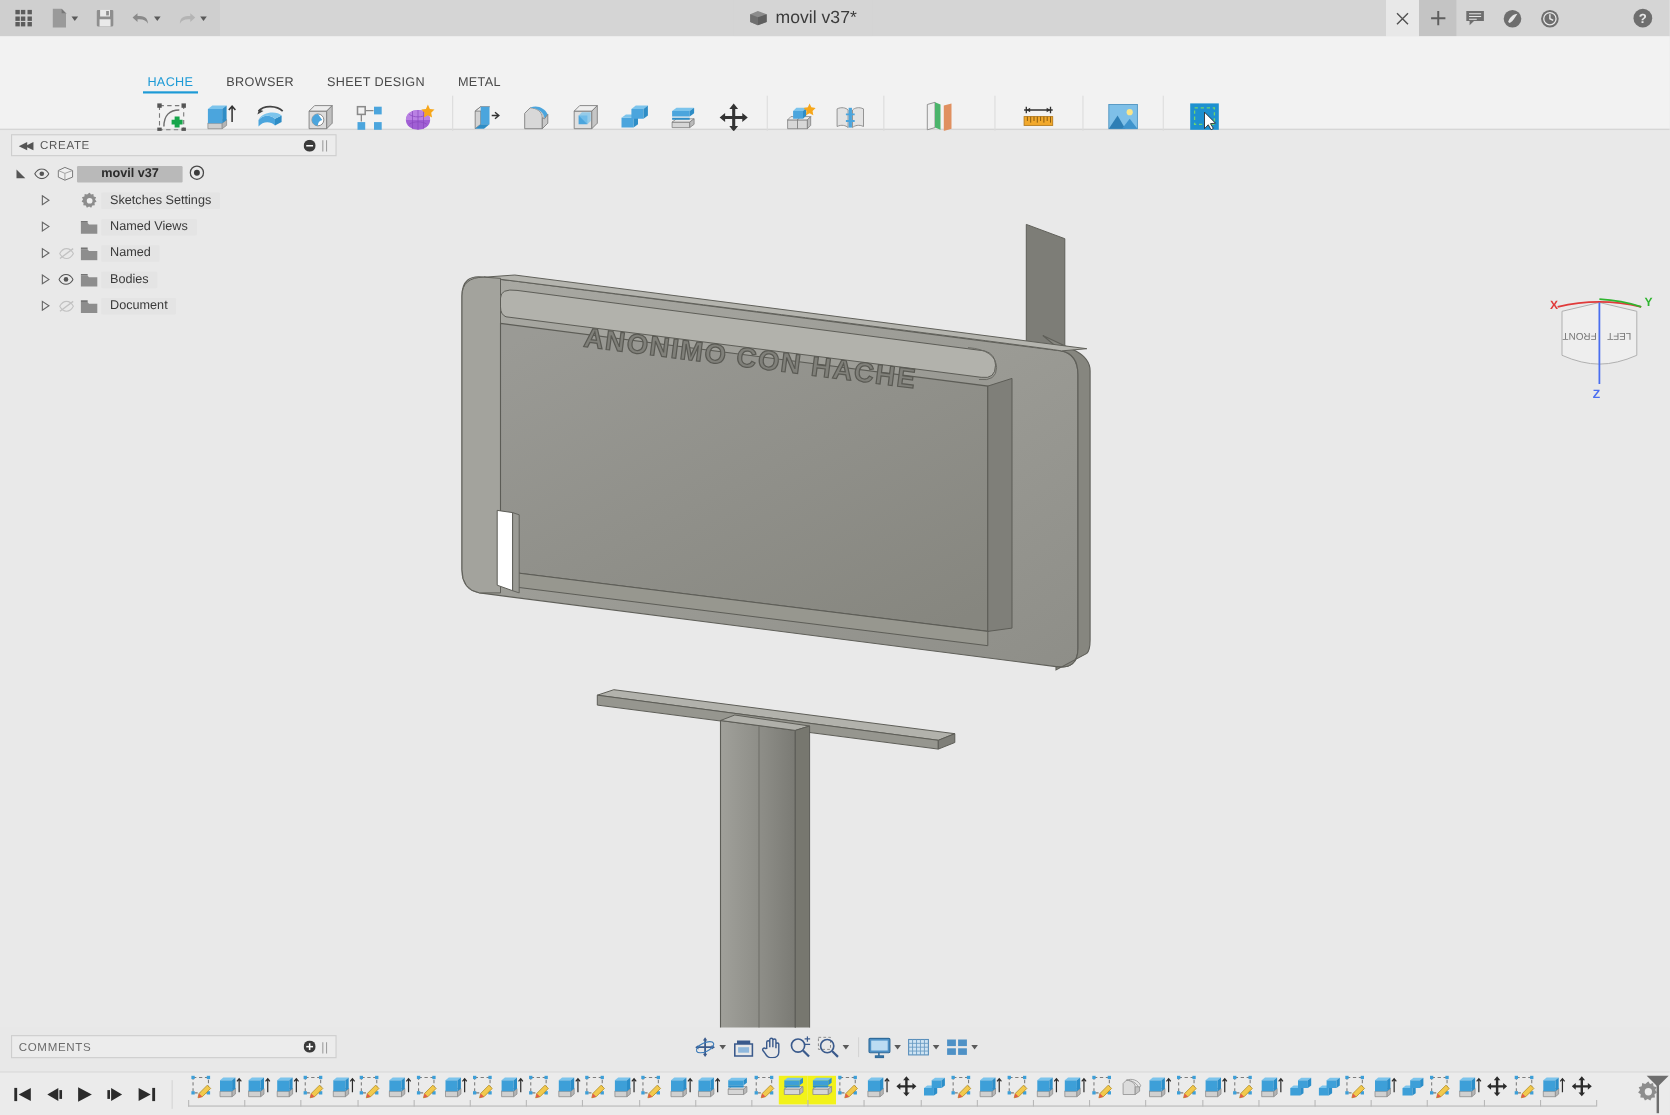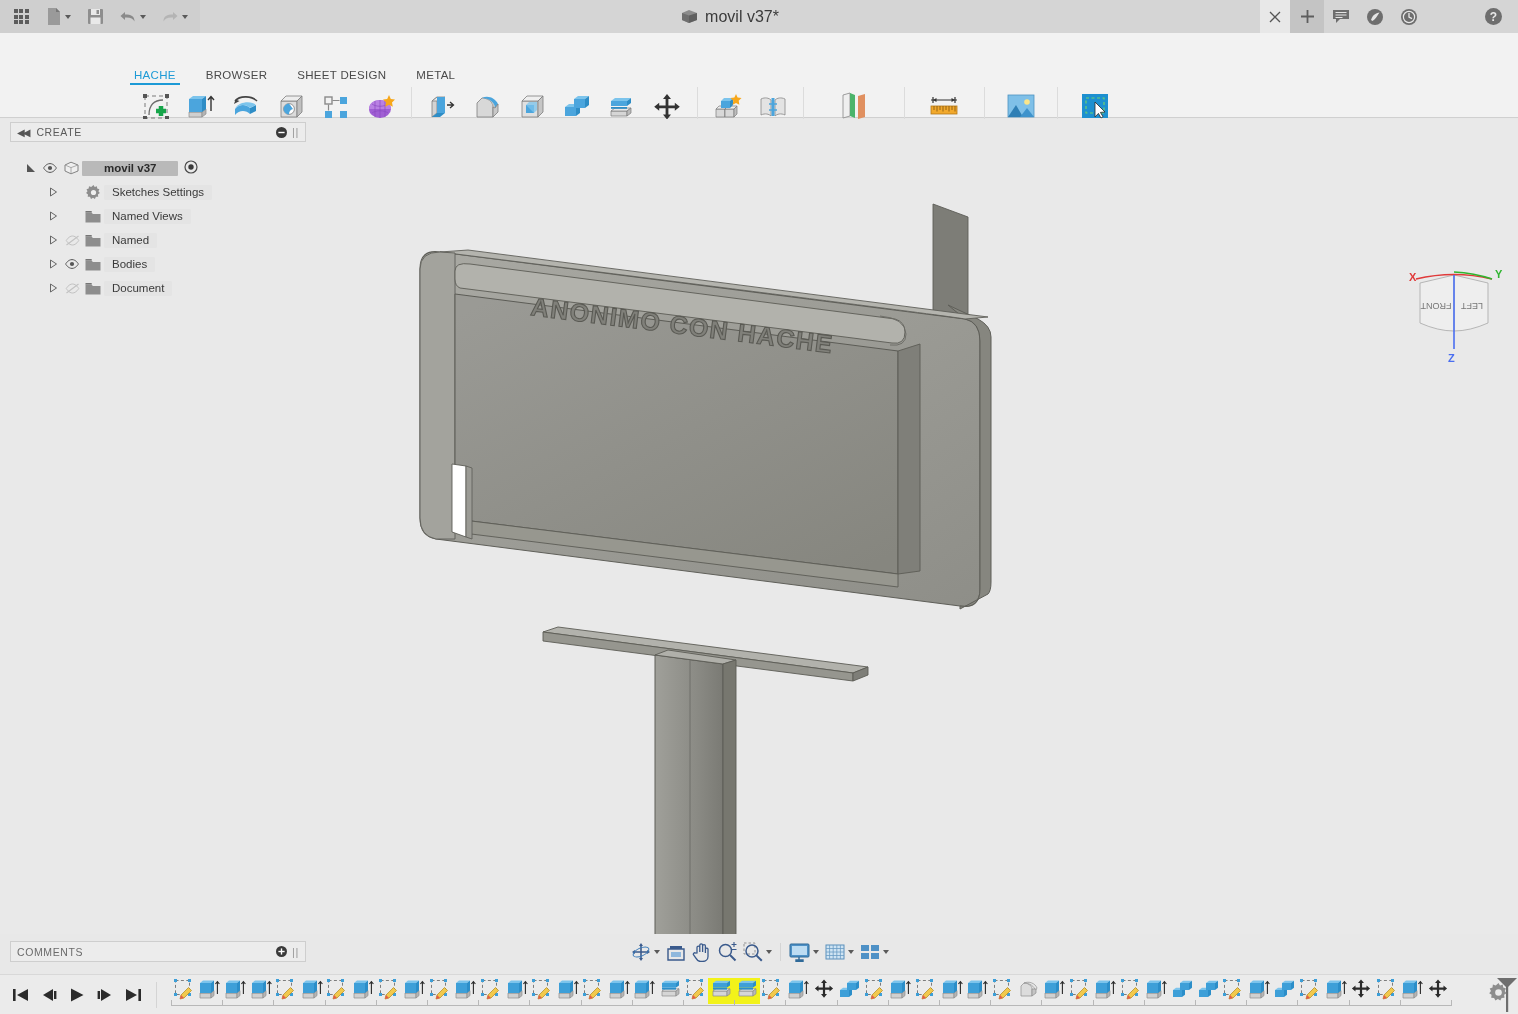--- a/index.html
+++ b/index.html
@@ -77,22 +77,22 @@
   .ic { width: 40px; height: 40px; display: flex; align-items: center; justify-content: center; position: relative; }
   .ic svg { display: block; }
   .browser-hdr {
     position: absolute; left: 10px; top: 122px; width: 296px; height: 20px;
     background: #ececec; border: 1px solid #cecece;
     display: flex; align-items: center; padding: 0 6px;
     font-size: 10.5px; color: #5a5a5a; letter-spacing: .6px;
   }
   .dblarrow { color: #555; font-size: 10px; margin-right: 8px; letter-spacing: -2px; }
   .browser-body {
-    position: absolute; left: 22px; top: 143px; width: 296px; height: 790px;
-    background: transparent; padding-top: 16px;
+    position: absolute; left: 10px; top: 143px; width: 296px; height: 790px;
+    background: transparent; padding-top: 6px;
   }
   .tree-row { display: flex; align-items: center; height: 18px; margin-bottom: 6px; font-size: 11.5px; color: #3a3a3a; }
   .tw { width: 18px; display: flex; align-items: center; justify-content: center; }
   .eye { width: 20px; display: flex; align-items: center; justify-content: center; }
   .fic { width: 22px; display: flex; align-items: center; justify-content: center; }
   .tlabel { background: #e4e4e4; padding: 1px 8px 2px 8px; border-radius: 1px; }
   .root-row .tlabel { background: #b9b9b9; font-weight: bold; color: #2b2b2b; padding: 1px 22px 2px 22px;}
 
   
   .comments {

